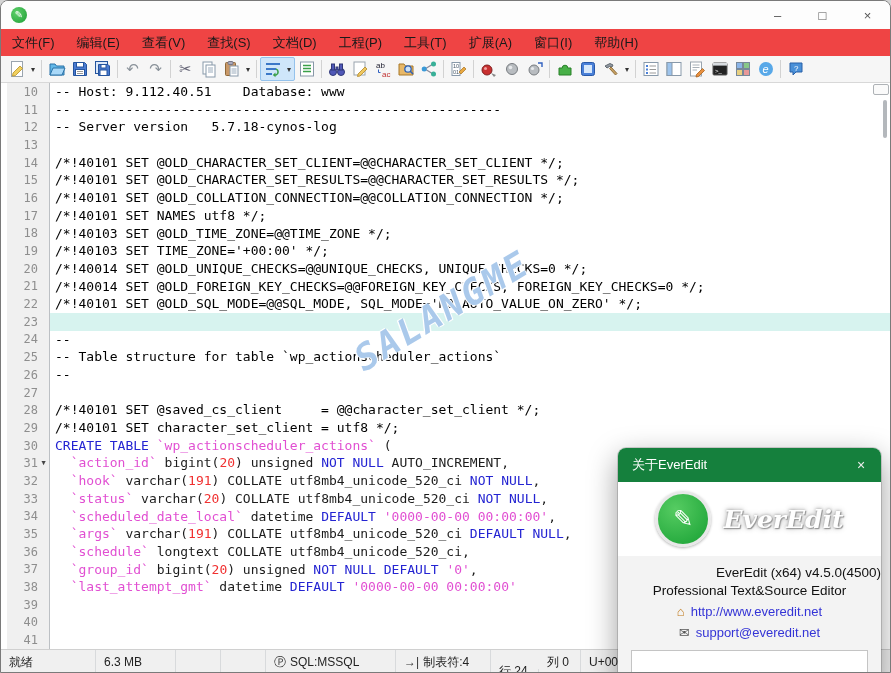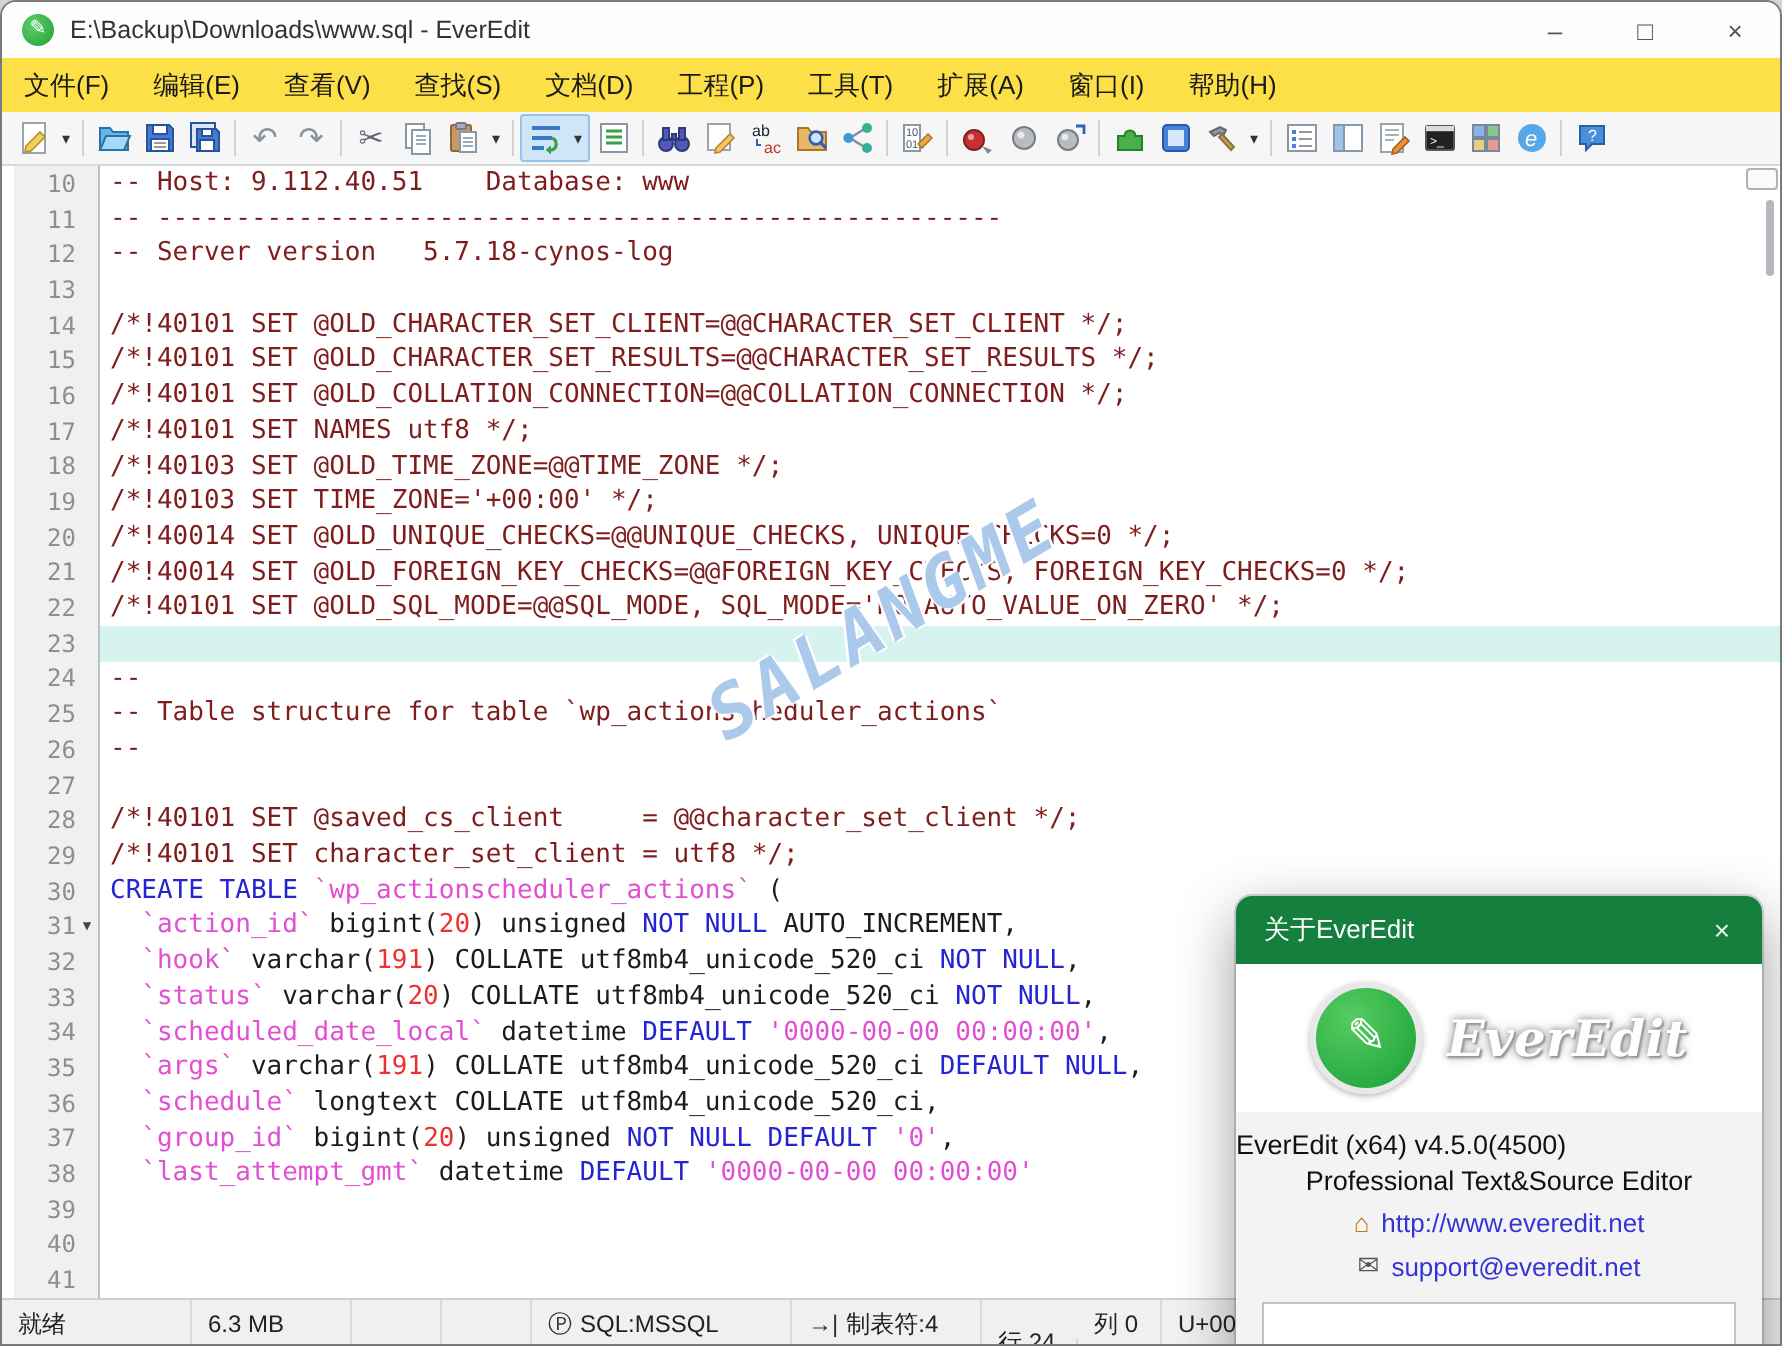--- a/index.html
+++ b/index.html
@@ -6,21 +6,21 @@
   #window{position:relative;width:891px;height:673px;background:#fff;border:1px solid #7a7a7a;
           border-radius:8px 8px 0 0;overflow:hidden;box-sizing:border-box;}
   
   .titlebar{position:absolute;left:0;top:0;width:100%;height:28px;background:#fdfdfd;display:flex;align-items:center;}
   .appicon{width:16px;height:16px;border-radius:50%;background:radial-gradient(circle at 35% 35%,#5ed06a,#1f9e35);
            margin:0 8px 0 10px;display:flex;align-items:center;justify-content:center;color:#fff;font-size:10px;line-height:1;}
   .titletext{font-size:12.5px;color:#333;}
   .wincontrols{margin-left:auto;display:flex;height:100%;}
   .winbtn{width:45px;height:100%;display:flex;align-items:center;justify-content:center;font-size:13px;color:#555;}
   
-  .menubar{position:absolute;left:0;top:28px;width:100%;height:27px;background:#fde047;display:flex;align-items:center;
+  .menubar{position:absolute;left:0;top:28px;width:100%;height:27px;background:#ef4444;display:flex;align-items:center;
            border-bottom:1px solid #ececec;font-size:13px;color:#1a1a1a;}
   .menu-item{padding:4px 11px;}
   
   .toolbar{position:absolute;left:0;top:55px;width:100%;height:27px;background:#f6f6f6;border-bottom:1px solid #d8d8d8;
            display:flex;align-items:center;padding-left:4px;box-sizing:border-box;}
   .tbtn{width:23px;height:23px;display:inline-flex;align-items:center;justify-content:center;flex:none;}
   .tbtn svg{width:18px;height:18px;}
   .tglyph{font-size:15px;color:#8a929a;font-family:"DejaVu Sans",sans-serif;}
   .tdd{width:10px;font-size:8px;color:#333;display:inline-flex;justify-content:center;flex:none;}
   .tsep{width:1px;height:18px;background:#d2d2d2;margin:0 3px;flex:none;}
@@ -30,21 +30,21 @@
   .editor{position:absolute;left:0;top:82px;width:100%;height:566px;background:#fff;overflow:hidden;display:flex;}
   .gutter-margin{width:6px;background:#fff;flex:none;}
   .gutter{width:42px;background:#f0f0f0;border-right:1px solid #bcc0c4;flex:none;
           font-family:"DejaVu Sans Mono","Liberation Mono",monospace;font-size:12px;color:#8e8e8e;}
   .gut-row{height:17.69px;display:flex;align-items:center;justify-content:flex-end;}
   .gut-row .num{text-align:right;}
   .gut-row .fold{width:11px;font-size:7px;color:#444;text-align:center;}
   .code-col{flex:1;position:relative;font-family:"DejaVu Sans Mono","Liberation Mono",monospace;font-size:13px;}
   .code-row{height:17.69px;line-height:17.69px;white-space:pre;padding-left:5px;}
   .code-row.cur{background:#d7f3ef;}
-  .t-c{color:#7f1d1d;} .t-k{color:#2424d2;} .t-i{color:#e14fd2;} .t-n{color:#f03030;} .t-s{color:#e14fd2;} .t-p{color:#1c1c1c;}
+  .t-c{color:#000000;} .t-k{color:#2424d2;} .t-i{color:#e14fd2;} .t-n{color:#f03030;} .t-s{color:#e14fd2;} .t-p{color:#1c1c1c;}
   .watermark{position:absolute;left:318px;top:255px;transform:rotate(-31deg);transform-origin:left bottom;
              font-size:36px;font-weight:bold;font-style:italic;letter-spacing:3px;color:rgba(118,168,222,.62);
              text-shadow:0 0 2px #fff,1px 1px 0 #fff,-1px -1px 0 #fff;pointer-events:none;}
   .scroll-thumb{position:absolute;right:3px;top:14px;width:4px;height:38px;background:#b4b8bc;border-radius:2px;}
   .scroll-top-box{position:absolute;right:1px;top:0;width:14px;height:9px;border:1px solid #aeb2b6;background:#fafafa;border-radius:2px;}
   
   .statusbar{position:absolute;left:0;top:648px;width:100%;height:25px;background:#f0f0f0;border-top:1px solid #d0d0d0;
              display:flex;align-items:stretch;font-size:12px;color:#222;z-index:5;box-sizing:border-box;}
   .seg{border-right:1px solid #d8dadc;display:flex;align-items:center;padding-left:8px;box-sizing:border-box;flex:none;text-align:center;}
   .seg .sico{margin-right:4px;color:#333;font-size:12px;}
@@ -52,36 +52,35 @@
   .dialog{position:absolute;left:617px;top:447px;width:263px;height:240px;z-index:50;border-radius:8px 8px 0 0;
           box-shadow:0 10px 30px rgba(0,0,0,.4),0 0 0 1px rgba(0,0,0,.15);background:#f3f3f3;overflow:hidden;}
   .dlg-title{height:34px;background:#15803d;color:#fff;display:flex;align-items:center;font-size:13px;padding-left:14px;}
   .dlg-close{margin-left:auto;width:40px;height:100%;display:flex;align-items:center;justify-content:center;font-size:14px;color:#eee;}
   .dlg-logo{height:74px;background:#fff;display:flex;align-items:center;justify-content:center;gap:12px;}
   .logo-circle{width:50px;height:50px;border-radius:50%;background:radial-gradient(circle at 35% 30%,#56cc62,#17a033);
                border:3px solid #e8e8e8;box-shadow:0 1px 3px rgba(0,0,0,.3);display:flex;align-items:center;justify-content:center;
                color:#fff;font-size:24px;line-height:1;}
   .logo-script{font-family:"DejaVu Serif","Liberation Serif",serif;font-style:italic;font-weight:bold;font-size:25px;color:#fefefe;
                text-shadow:0 0 3px #9a9a9a,0 0 6px #b0b0b0,1px 1px 1px #888;}
-  .dlg-version{text-align:left;font-size:13.5px;color:#111;margin-top:9px;}
+  .dlg-version{text-align:right;font-size:13.5px;color:#111;margin-top:9px;}
   .dlg-subtitle{text-align:center;font-size:13.5px;color:#111;margin-top:3px;}
   .dlg-link{display:flex;align-items:center;justify-content:center;gap:6px;font-size:13px;color:#3434d6;margin-top:6px;}
   .dlg-link .lico{font-size:13px;}
   .lico.home{color:#c07818;}
   .lico.mail{color:#555;}
   .dlg-box{margin:10px 13px 0 13px;height:60px;background:#fff;border:1px solid #c4c4c4;}
 </style>
 </head>
 <body>
 
 <div id="window">
 
   <div class="titlebar">
     <span class="appicon">✎</span>
-    <span class="titletext">E:\Backup\Downloads\www.sql - EverEdit</span>
     <span class="wincontrols">
       <span class="winbtn">–</span>
       <span class="winbtn">□</span>
       <span class="winbtn">×</span>
     </span>
   </div>
 
   <div class="menubar">
       <span class="menu-item">文件(F)</span>
       <span class="menu-item">编辑(E)</span>

